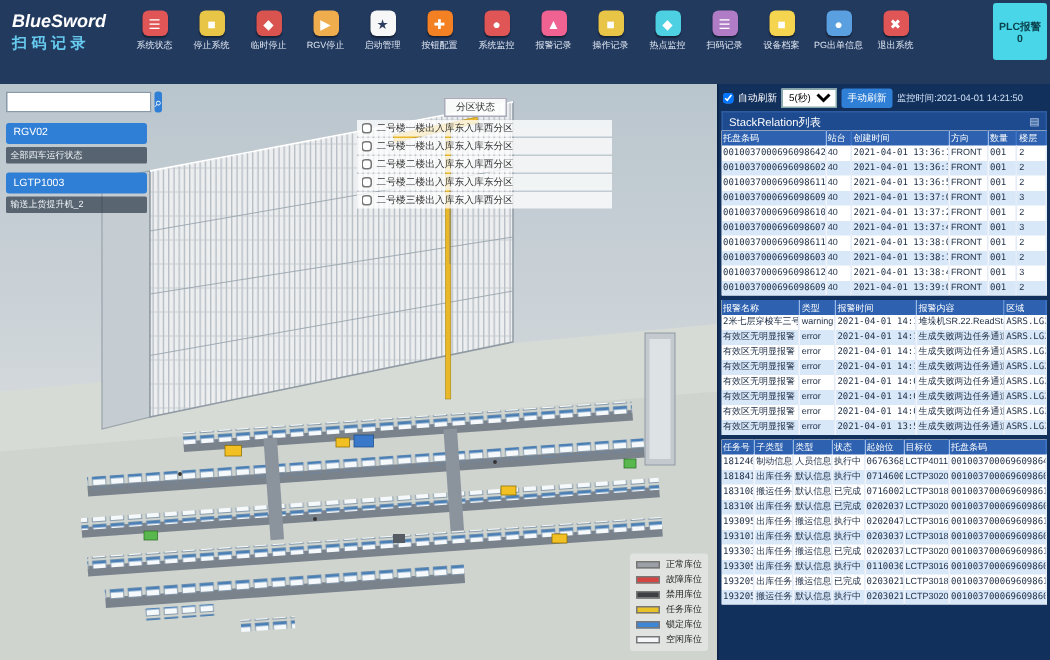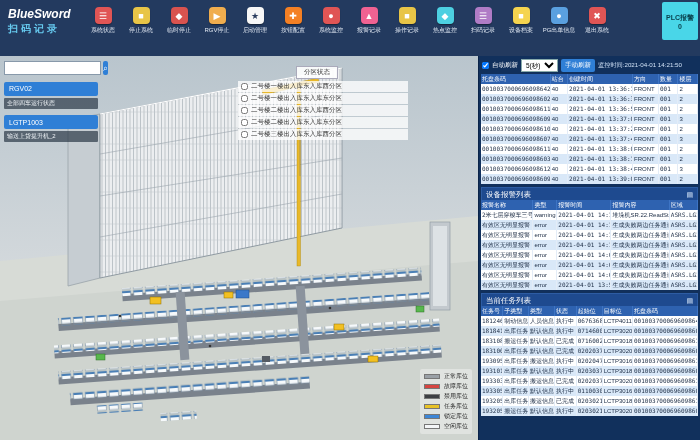--- a/index.html
+++ b/index.html
@@ -281,20 +281,24 @@
       <input type="checkbox" checked="" style="">
       <span>自动刷新</span>
       <select>
         <option>5(秒)</option>
       </select>
       <button class="manual-btn">手动刷新</button>
       <span class="monitor-time">监控时间:2021-04-01 14:21:50</span>
     </div>
 
     <div class="tbl-block">
+      <div class="tbl-title">
+        <span>StackRelation列表</span>
+        <span class="ticon">▤</span>
+      </div>
       <div>
           <table>
             <colgroup>
               <col style="width: 32%;">
               <col style="width: 8%;">
               <col style="width: 30%;">
               <col style="width: 12%;">
               <col style="width: 9%;">
               <col style="width: 9%;">
             </colgroup>
@@ -388,24 +392,20 @@
                 <td>FRONT</td>
                 <td>001</td>
                 <td>2</td>
               </tr>
             </tbody>
           </table>
         </div>
     </div>
 
     <div class="tbl-block">
-      <div class="tbl-title">
-        <span>设备报警列表</span>
-        <span class="ticon">▤</span>
-      </div>
       <div>
           <table>
             <colgroup>
               <col style="width: 24%;">
               <col style="width: 11%;">
               <col style="width: 25%;">
               <col style="width: 27%;">
               <col style="width: 13%;">
             </colgroup>
             <thead>
@@ -473,24 +473,20 @@
                 <td>2021-04-01 13:58:37</td>
                 <td>生成失败两边任务通道</td>
                 <td>ASRS.LG2</td>
               </tr>
             </tbody>
           </table>
         </div>
     </div>
 
     <div class="tbl-block">
-      <div class="tbl-title">
-        <span>当前任务列表</span>
-        <span class="ticon">▤</span>
-      </div>
       <div>
           <table>
             <colgroup>
               <col style="width: 10%;">
               <col style="width: 12%;">
               <col style="width: 12%;">
               <col style="width: 10%;">
               <col style="width: 12%;">
               <col style="width: 14%;">
               <col style="width: 30%;">

